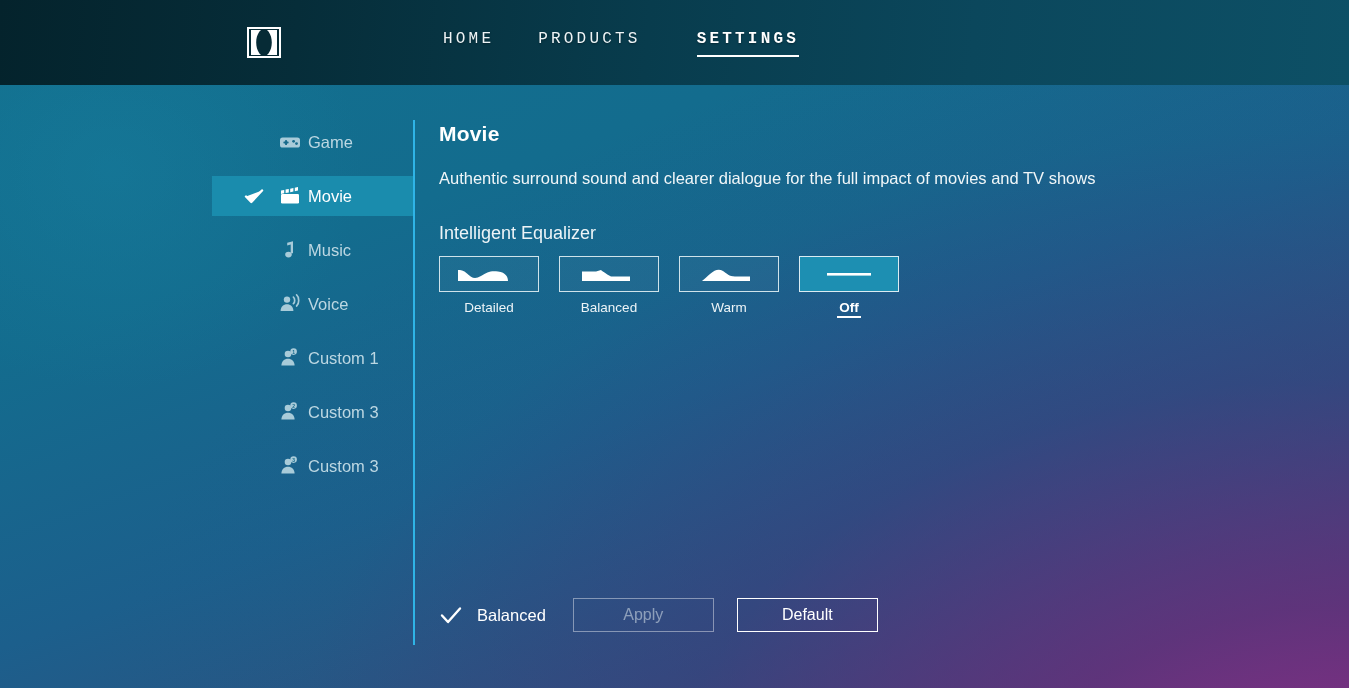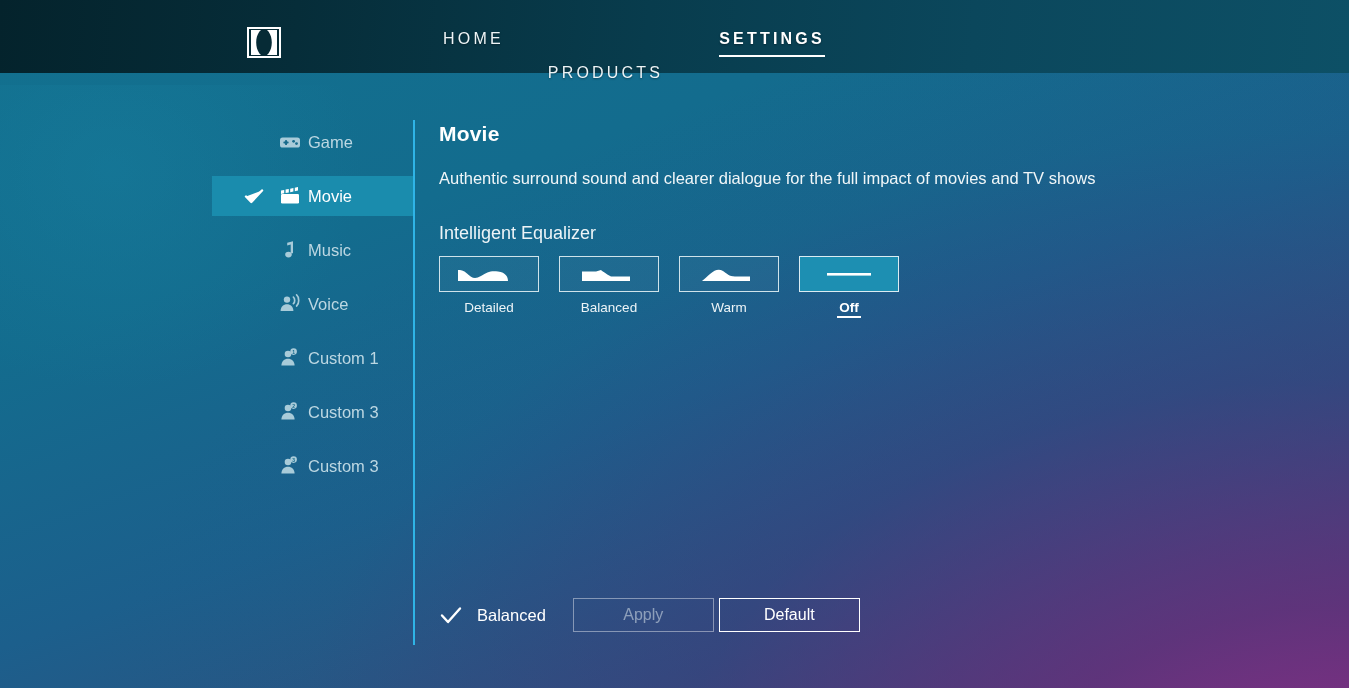--- a/index.html
+++ b/index.html
@@ -27,23 +27,24 @@
       radial-gradient(120% 150% at 100% 118%, rgba(146,46,140,0.92) 0%, rgba(106,45,125,0.72) 20%, rgba(62,55,124,0.40) 42%, rgba(30,90,128,0.06) 66%, rgba(17,104,140,0) 80%),
       linear-gradient(160deg, #12718f 0%, #136c8e 30%, #1c5f8c 55%, #30507f 78%, #4a3f6f 100%);
   }
   .bg-soft-top {
     position:absolute; left:0; top:85px; width:560px; height:420px;
     background:radial-gradient(60% 70% at 20% 20%, rgba(24,128,160,0.40), rgba(24,128,160,0) 75%);
   }
 
   
   .header {
-    position:absolute; left:0; top:0; width:1349px; height:73px;
+    position:absolute; left:0; top:0; width:1349px; height:85px;
     background:linear-gradient(95deg, #04232c 0%, #062d39 22%, #083c4d 48%, #0b475c 72%, #0d5066 100%);
     z-index:5;
+    font-family:Liberation Mono, monospace;
   }
   .header-inner {
     position:relative; width:100%; height:100%;
   }
   .logo {
     position:absolute; left:247px; top:27px;
     width:34px; height:31px;
     border:2px solid #ffffff;
     background:#062b36;
     display:block;
@@ -60,21 +61,21 @@
     color:#eef4f6;
     font-size:16px;
     letter-spacing:3.2px;
     font-weight:400;
     padding:0 0 9px 0;
     cursor:pointer;
     white-space:nowrap;
     text-shadow:0 1px 2px rgba(0,0,0,0.35);
   }
   .nav-item.sp1 { margin-right:44px; }
-  .nav-item.sp2 { margin-right:56px;margin-top:34px; }
+  .nav-item.sp2 { margin-right:56px; }
   .nav-item.active {
     font-weight:700;
     color:#ffffff;
   }
   .nav-item.active::after {
     content:"";
     position:absolute;
     left:0; right:0; bottom:0;
     height:2px;
     background:#ffffff;
@@ -226,21 +227,21 @@
     color:#ffffff;
     font-size:16px;
     font-family:"Liberation Sans", sans-serif;
     cursor:pointer;
   }
   .btn.disabled {
     border-color:rgba(255,255,255,0.42);
     color:rgba(226,236,240,0.52);
     cursor:default;
   }
-  .btn-apply { margin-right:5px; }
+  .btn-apply { margin-right:23px; }
 
   
   .watermark {
     position:absolute;
     left:33px; bottom:26px;
     z-index:6;
     opacity:0.34;
     display:flex;
     align-items:baseline;
     user-select:none;

